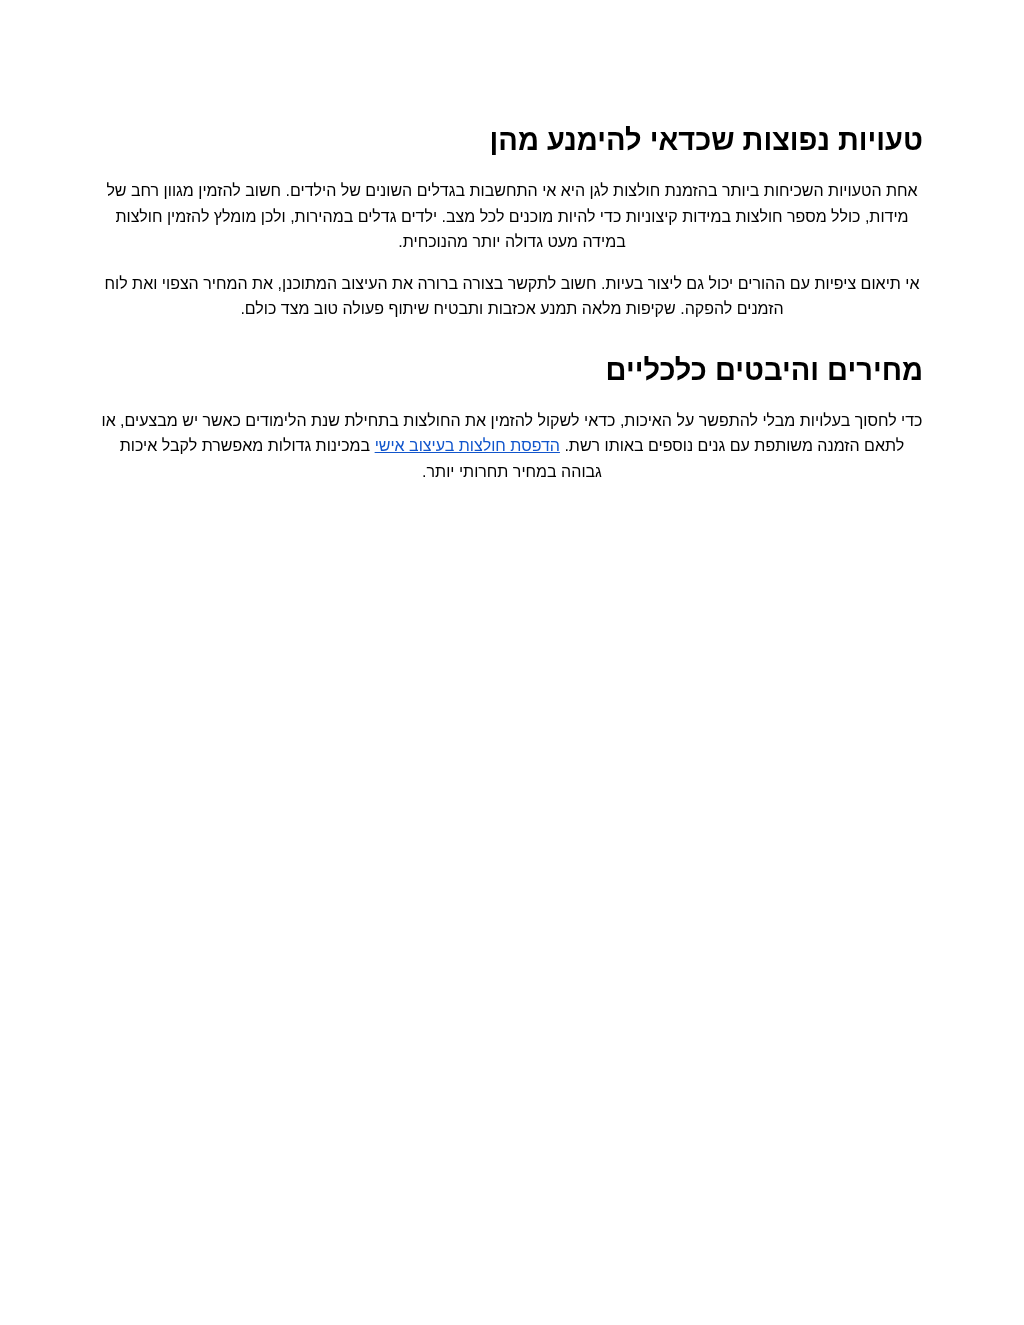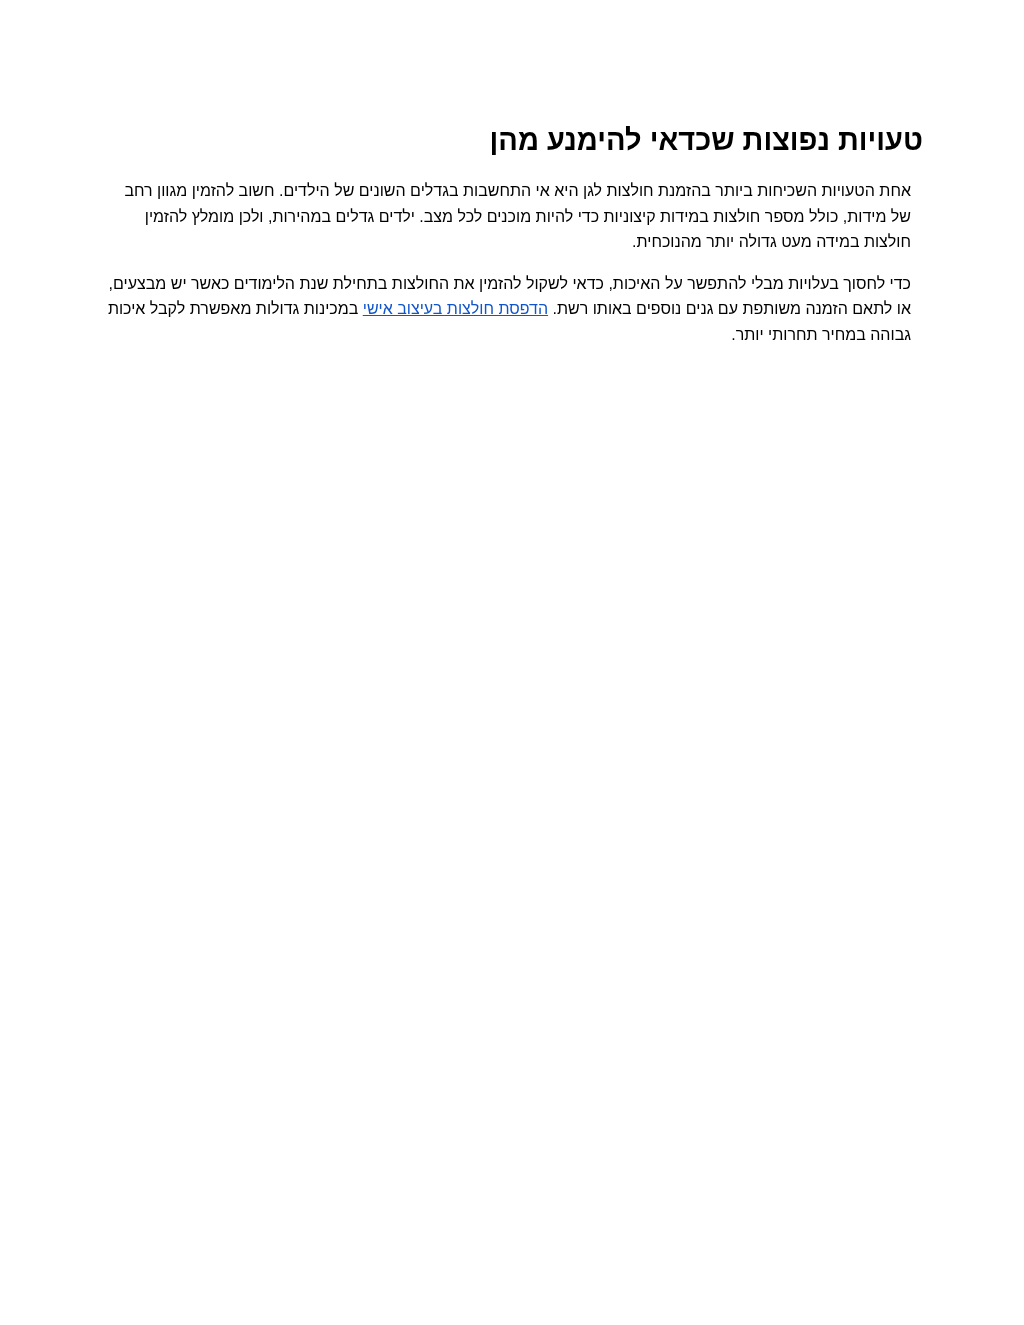--- a/index.html
+++ b/index.html
@@ -25,37 +25,40 @@
     font-weight: 700;
     text-align: right;
     margin: 0 0 20px 0;
   }
   .doc-heading--section {
     margin: 30px 0 20px 0;
   }
   .doc-para {
     font-size: 16px;
     line-height: 25.5px;
-    margin: 0 12px 16px 0;
+    text-align: center;
+    margin: 0 0 16px 0;
   }
   .doc-link {
     color: var(--link-color, #1155cc);
     text-decoration: underline;
     cursor: pointer;
   }
 </style>
 </head>
 <body>
 
 <div class="doc-page">
 
   <h1 class="doc-heading">טעויות נפוצות שכדאי להימנע מהן</h1>
 
   <p class="doc-para">אחת הטעויות השכיחות ביותר בהזמנת חולצות לגן היא אי התחשבות בגדלים השונים של הילדים. חשוב להזמין מגוון רחב של מידות, כולל מספר חולצות במידות קיצוניות כדי להיות מוכנים לכל מצב. ילדים גדלים במהירות, ולכן מומלץ להזמין חולצות במידה מעט גדולה יותר מהנוכחית.</p>
 
 
+  <p class="doc-para">אי תיאום ציפיות עם ההורים יכול גם ליצור בעיות. חשוב לתקשר בצורה ברורה את העיצוב המתוכנן, את המחיר הצפוי ואת לוח הזמנים להפקה. שקיפות מלאה תמנע אכזבות ותבטיח שיתוף פעולה טוב מצד כולם.</p>
 
+  <h1 class="doc-heading doc-heading--section">מחירים והיבטים כלכליים</h1>
 
 
 
   <p class="doc-para"><span>כדי לחסוך בעלויות מבלי להתפשר על האיכות, כדאי לשקול להזמין את החולצות בתחילת שנת הלימודים כאשר יש מבצעים, או לתאם הזמנה משותפת עם גנים נוספים באותו רשת. </span><a class="doc-link" href="#">הדפסת חולצות בעיצוב אישי</a><span> במכינות גדולות מאפשרת לקבל איכות גבוהה במחיר תחרותי יותר.</span></p>
 
 </div>
 
 </body></html>

